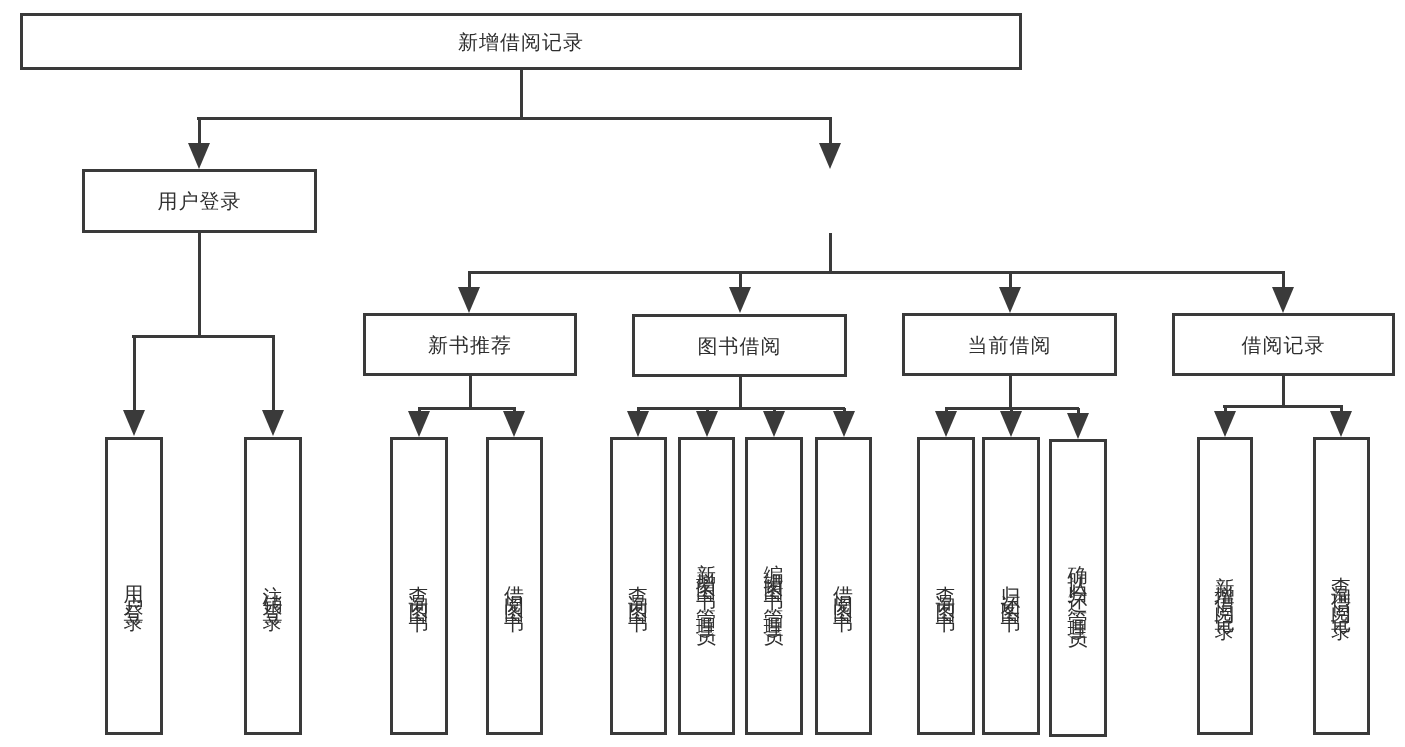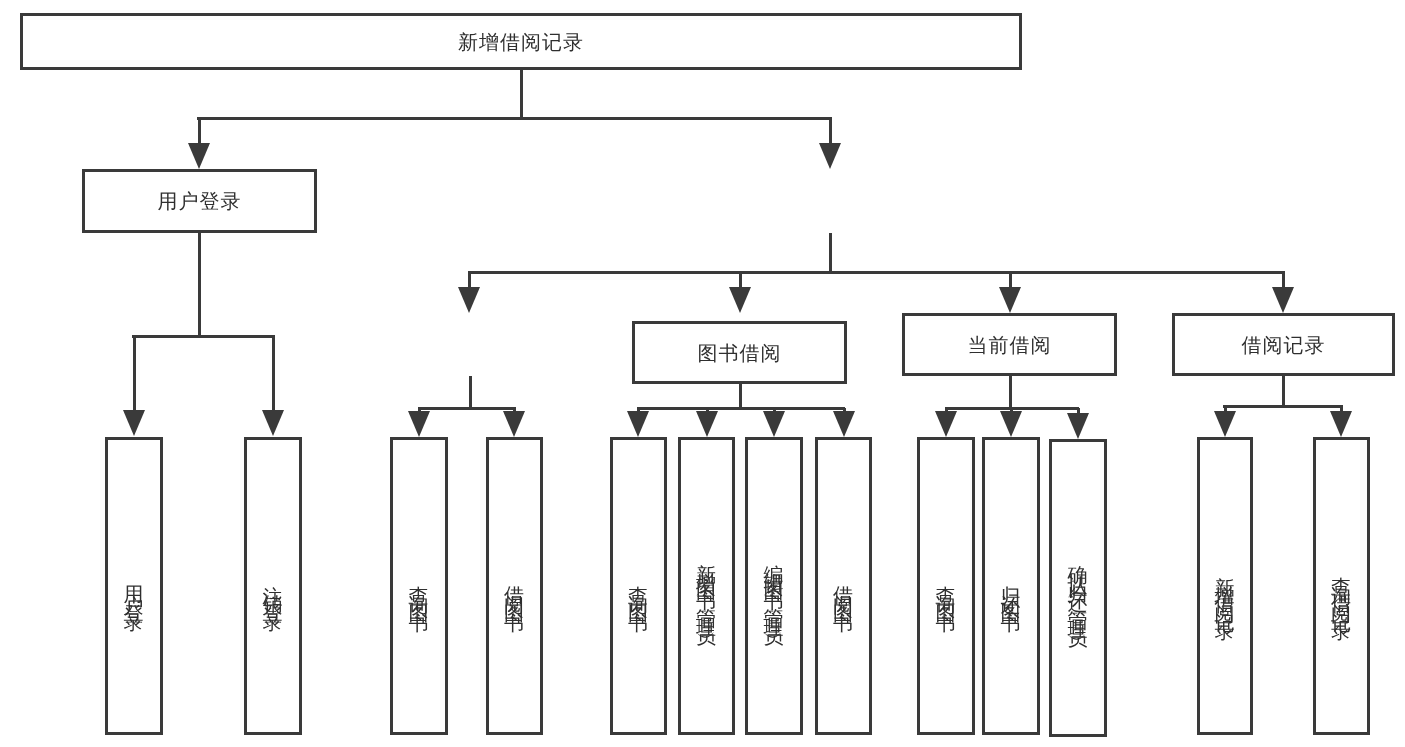--- a/index.html
+++ b/index.html
@@ -33,21 +33,22 @@
 </style>
 </head>
 <body>
 
 <div class="canvas" id="canvas" style="--bg: #ffffff; --line: #3a3a3a; --text: #2f2f2f; --wm: #b3b3b3;">
 
   <div class="box" style="left:20px; top:13px; width:1002px; height:57px">新增借阅记录</div>
 
   <div class="box" style="left:82px; top:169px; width:235px; height:64px">用户登录</div>
 
-  <div class="box" style="left:632px; top:321px; width:215px; height:63px">图书借阅</div>
+  <div class="box" style="left:363px; top:313px; width:214px; height:63px">新书推荐</div>
+  <div class="box" style="left:632px; top:314px; width:215px; height:63px">图书借阅</div>
   <div class="box" style="left:902px; top:313px; width:215px; height:63px">当前借阅</div>
   <div class="box" style="left:1172px; top:313px; width:223px; height:63px">借阅记录</div>
 
   <div class="box vbox" style="left:105px; top:437px; width:58px; height:298px">用户登录</div>
   <div class="box vbox" style="left:244px; top:437px; width:58px; height:298px">注销登录</div>
 
   <div class="box vbox" style="left:390px; top:437px; width:58px; height:298px">查询图书</div>
   <div class="box vbox" style="left:486px; top:437px; width:57px; height:298px">借阅图书</div>
 
   <div class="box vbox" style="left:610px; top:437px; width:57px; height:298px">查询图书</div>

